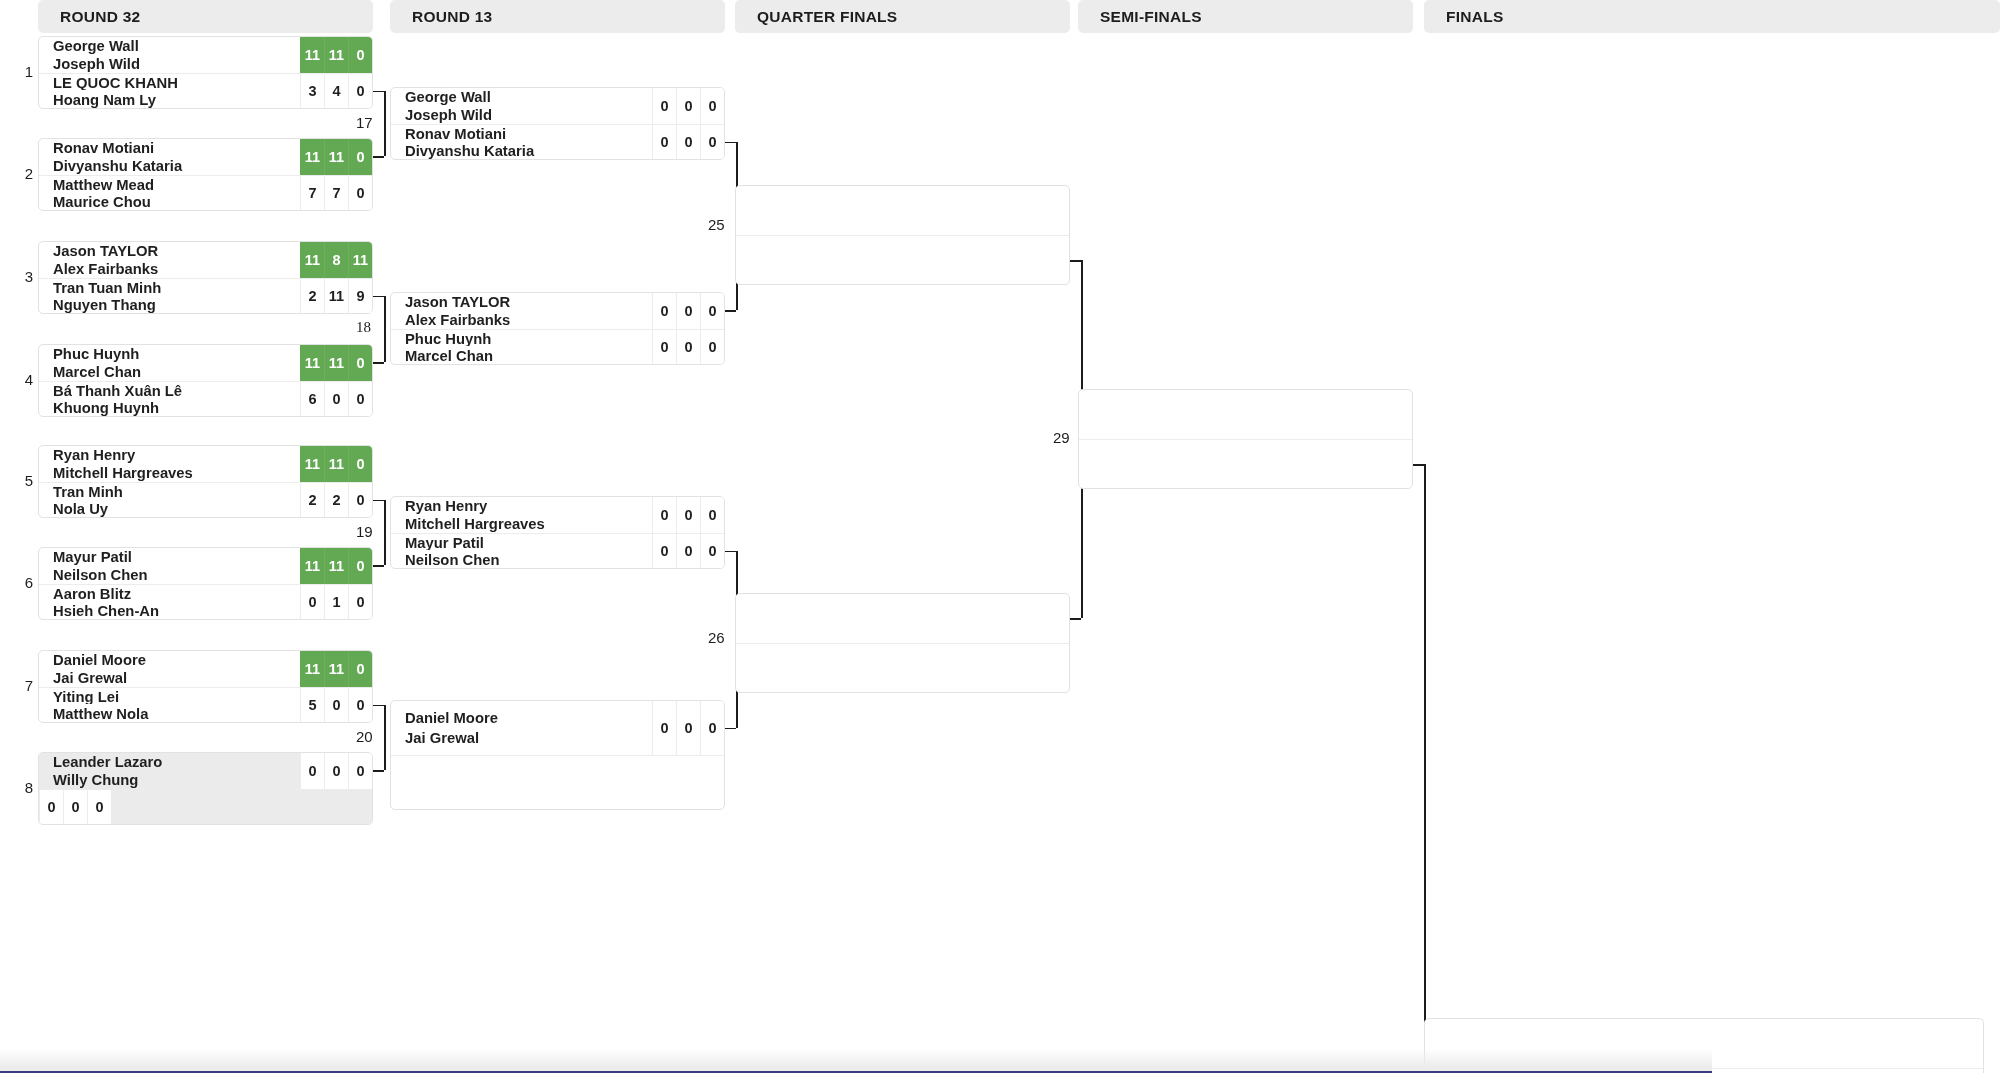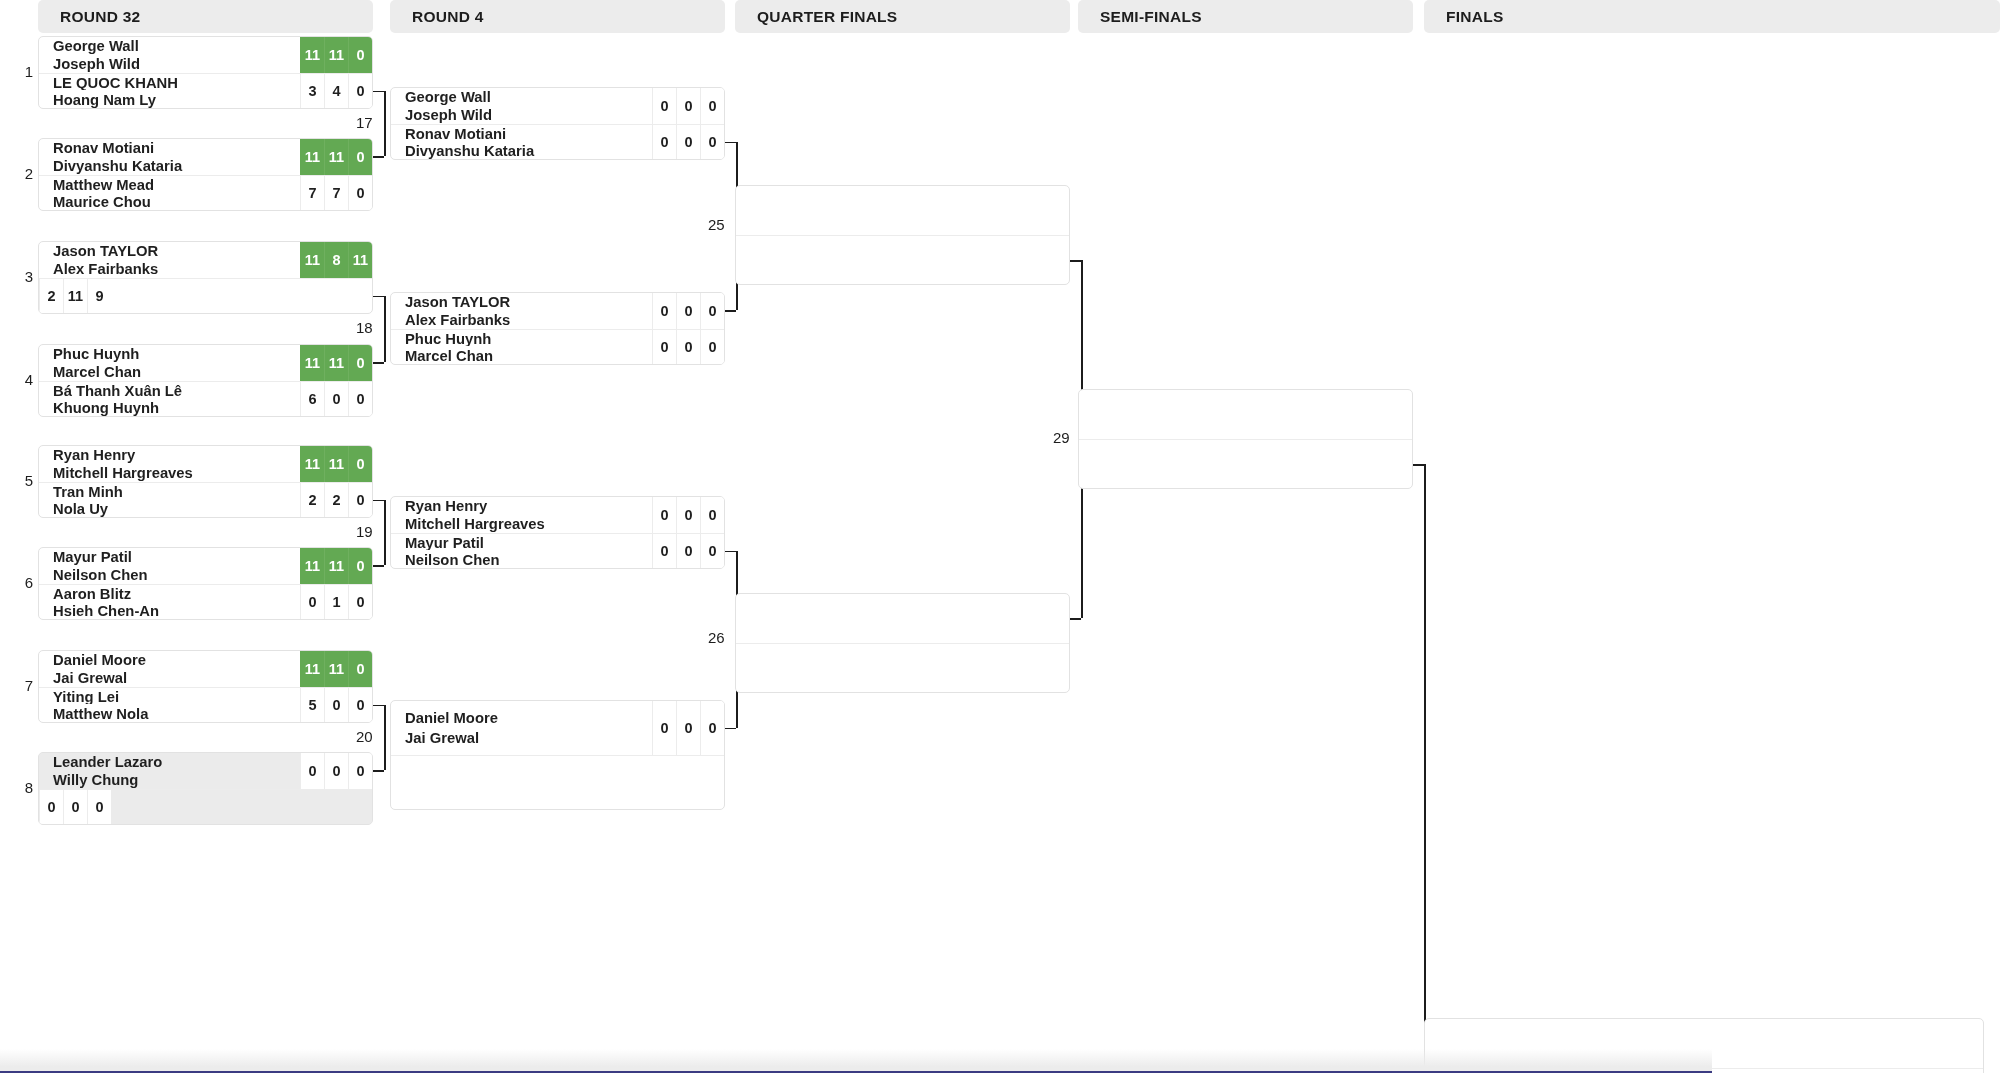--- a/index.html
+++ b/index.html
@@ -153,21 +153,21 @@
 </head>
 <body>
 
 <div id="bracket-root">
 
   <div id="round-headers">
       <div class="round-header" style="left: 38px; width: 335px;">
         <span>ROUND 32</span>
       </div>
       <div class="round-header" style="left: 390px; width: 335px;">
-        <span>ROUND 4</span>
+        <span>ROUND 13</span>
       </div>
       <div class="round-header" style="left: 735px; width: 335px;">
         <span>QUARTER FINALS</span>
       </div>
       <div class="round-header" style="left: 1078px; width: 335px;">
         <span>SEMI-FINALS</span>
       </div>
       <div class="round-header" style="left: 1424px; width: 576px;">
         <span>FINALS</span>
       </div>
@@ -265,20 +265,24 @@
             <div class="pname">Jason TAYLOR</div>
             <div class="pname">Alex Fairbanks</div>
           </div>
           <div class="scores">
             <div class="sc win" style="width: 24px;">11</div>
             <div class="sc win" style="width: 24px;">8</div>
             <div class="sc win" style="width: 24px;">11</div>
           </div>
         </div>
         <div class="team">
+          <div class="names">
+            <div class="pname">Tran Tuan Minh</div>
+            <div class="pname">Nguyen Thang</div>
+          </div>
           <div class="scores">
             <div class="sc" style="width: 24px;">2</div>
             <div class="sc" style="width: 24px;">11</div>
             <div class="sc" style="width: 24px;">9</div>
           </div>
         </div>
       </div>
       <div class="match" style="left: 38px; top: 344px; width: 335px; height: 73px;">
         <div class="team">
           <div class="names">
@@ -548,21 +552,21 @@
             <div class="pname"></div>
             <div class="pname"></div>
           </div>
           <div class="scores"></div>
         </div>
       </div>
     </div>
 
   <div id="matchnum-layer">
       <div class="matchnum" style="left: 356px; top: 113.5px;">17</div>
-      <div class="matchnum" style="left: 356px; top: 319px;">18</div>
+      <div class="matchnum" style="left: 356px; top: 319px; font-family: Liberation Serif, serif;">18</div>
       <div class="matchnum" style="left: 356px; top: 522.5px;">19</div>
       <div class="matchnum" style="left: 356px; top: 727.5px;">20</div>
       <div class="matchnum" style="left: 708px; top: 216px;">25</div>
       <div class="matchnum" style="left: 708px; top: 629.125px;">26</div>
       <div class="matchnum" style="left: 1053px; top: 429px;">29</div>
     </div>
 
   <div class="bottom-shade"></div>
   <div class="bottom-rule"></div>
 </div>

